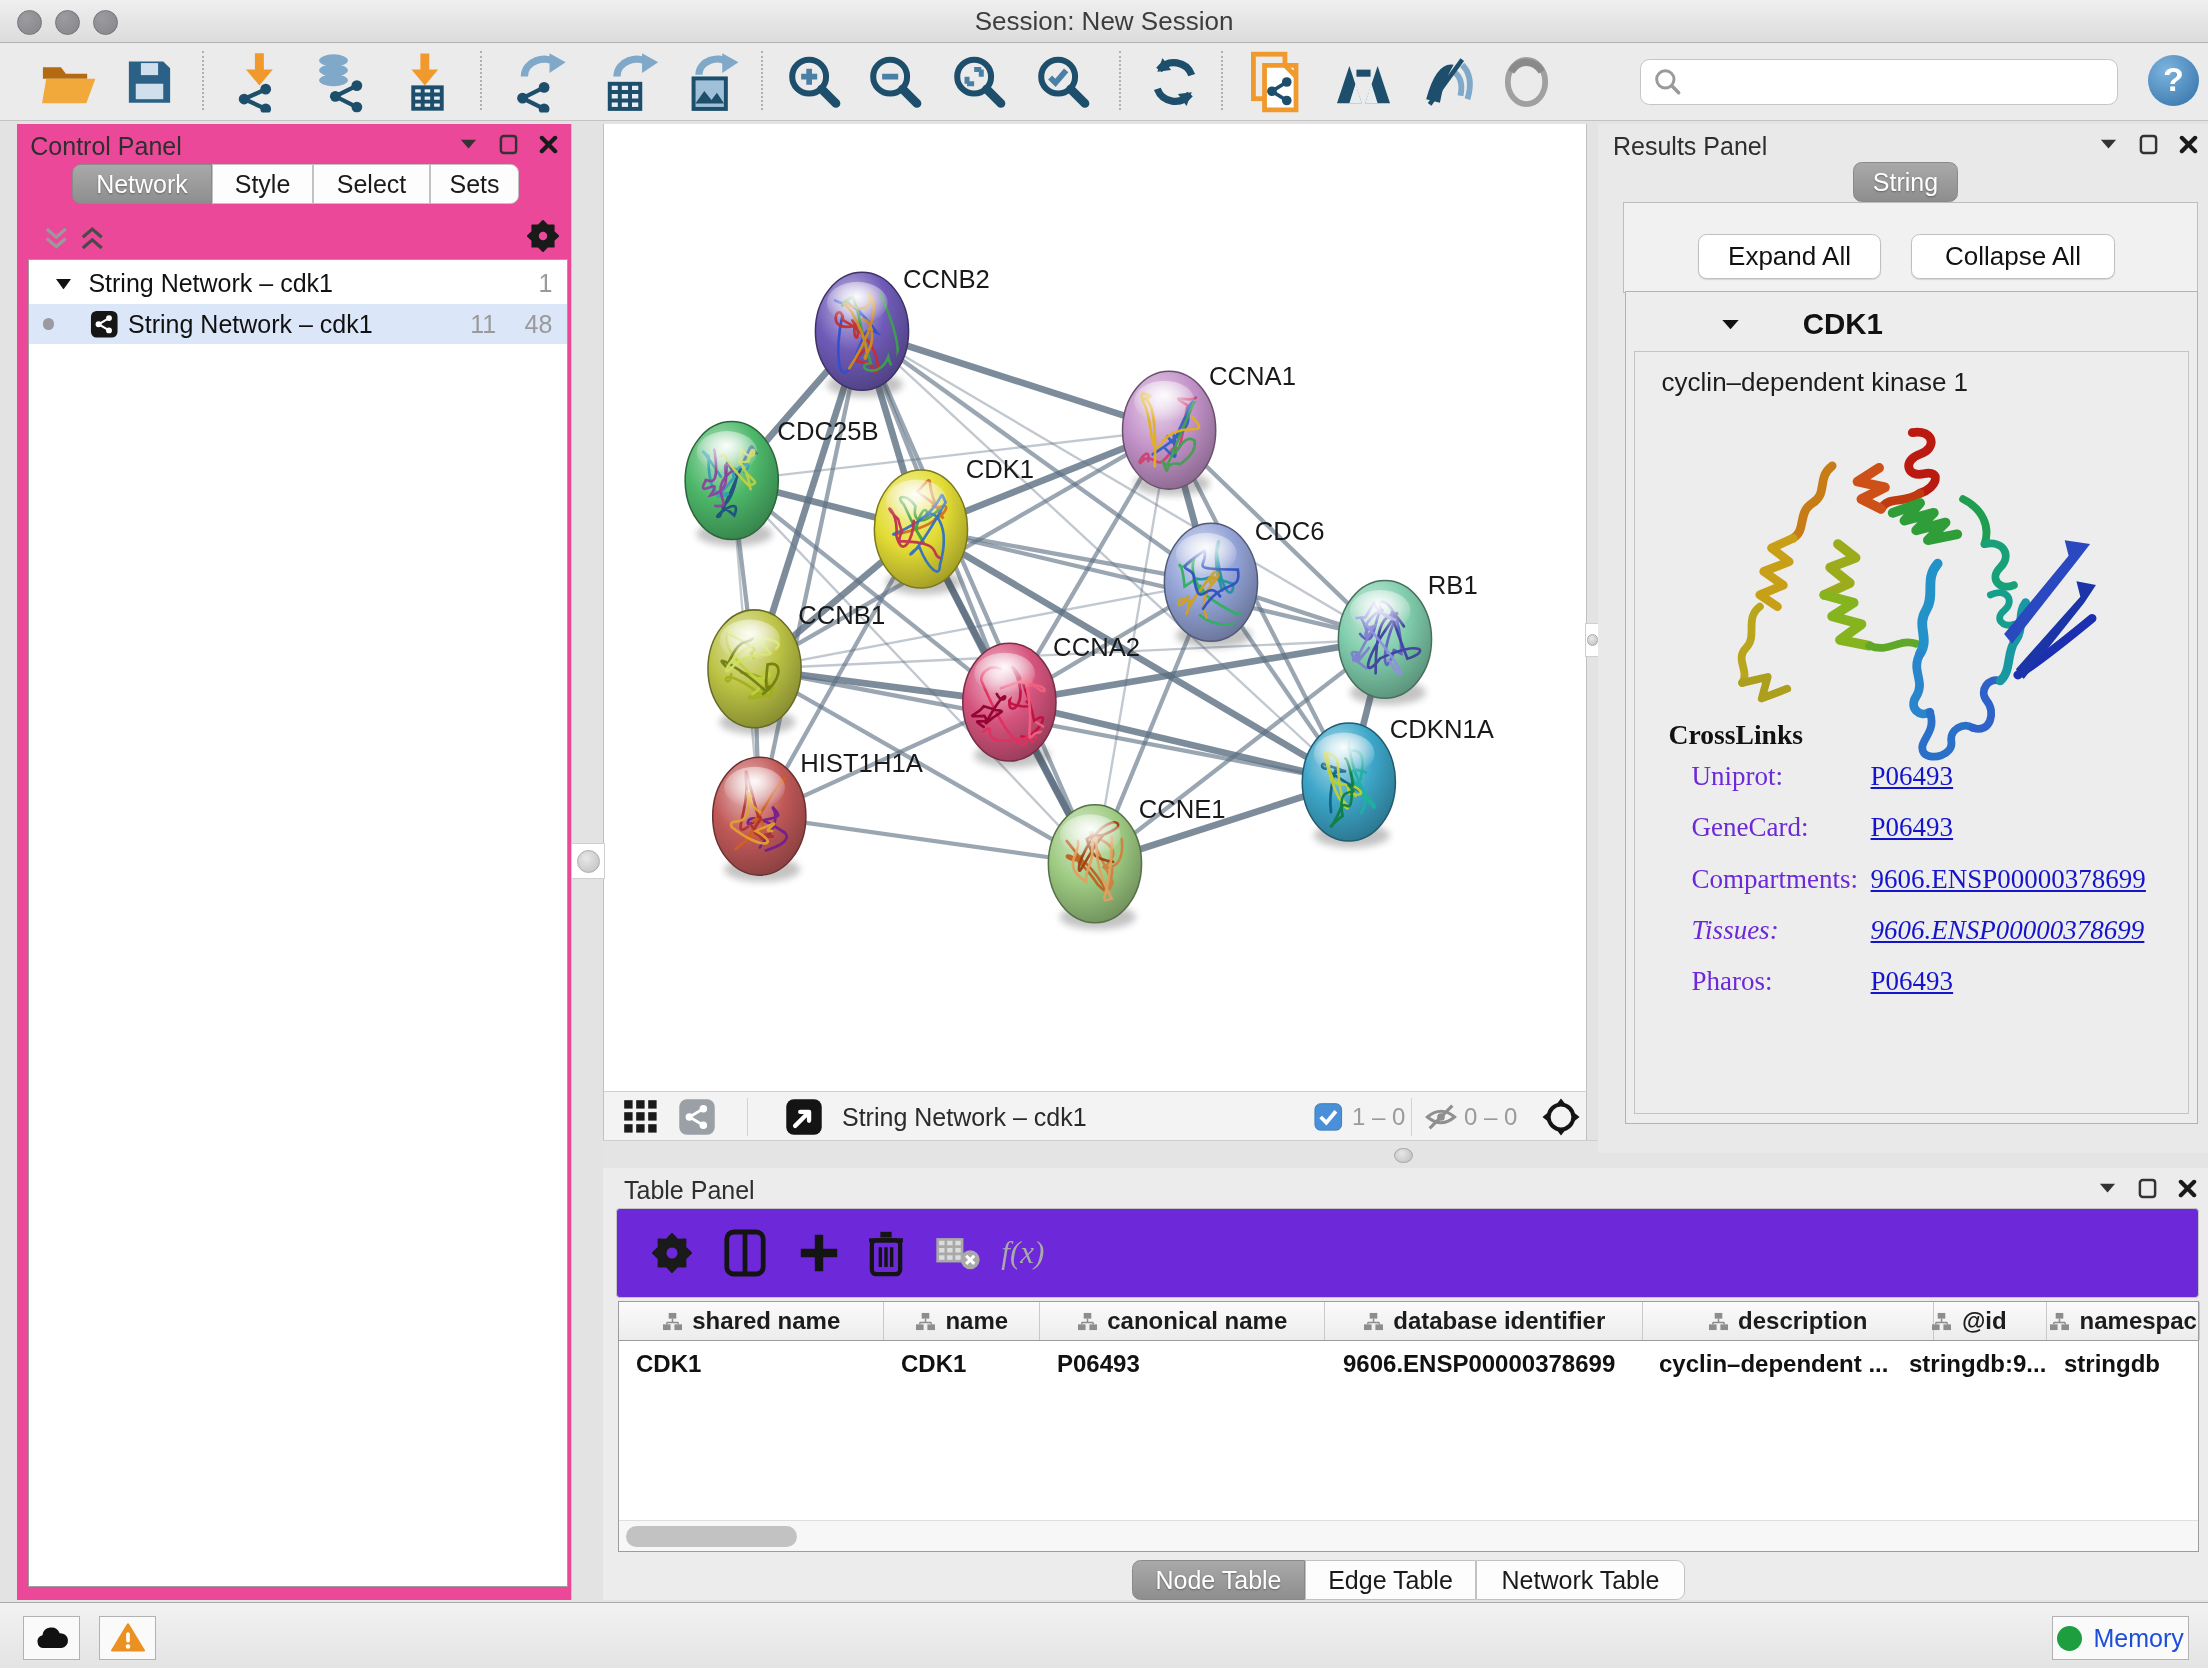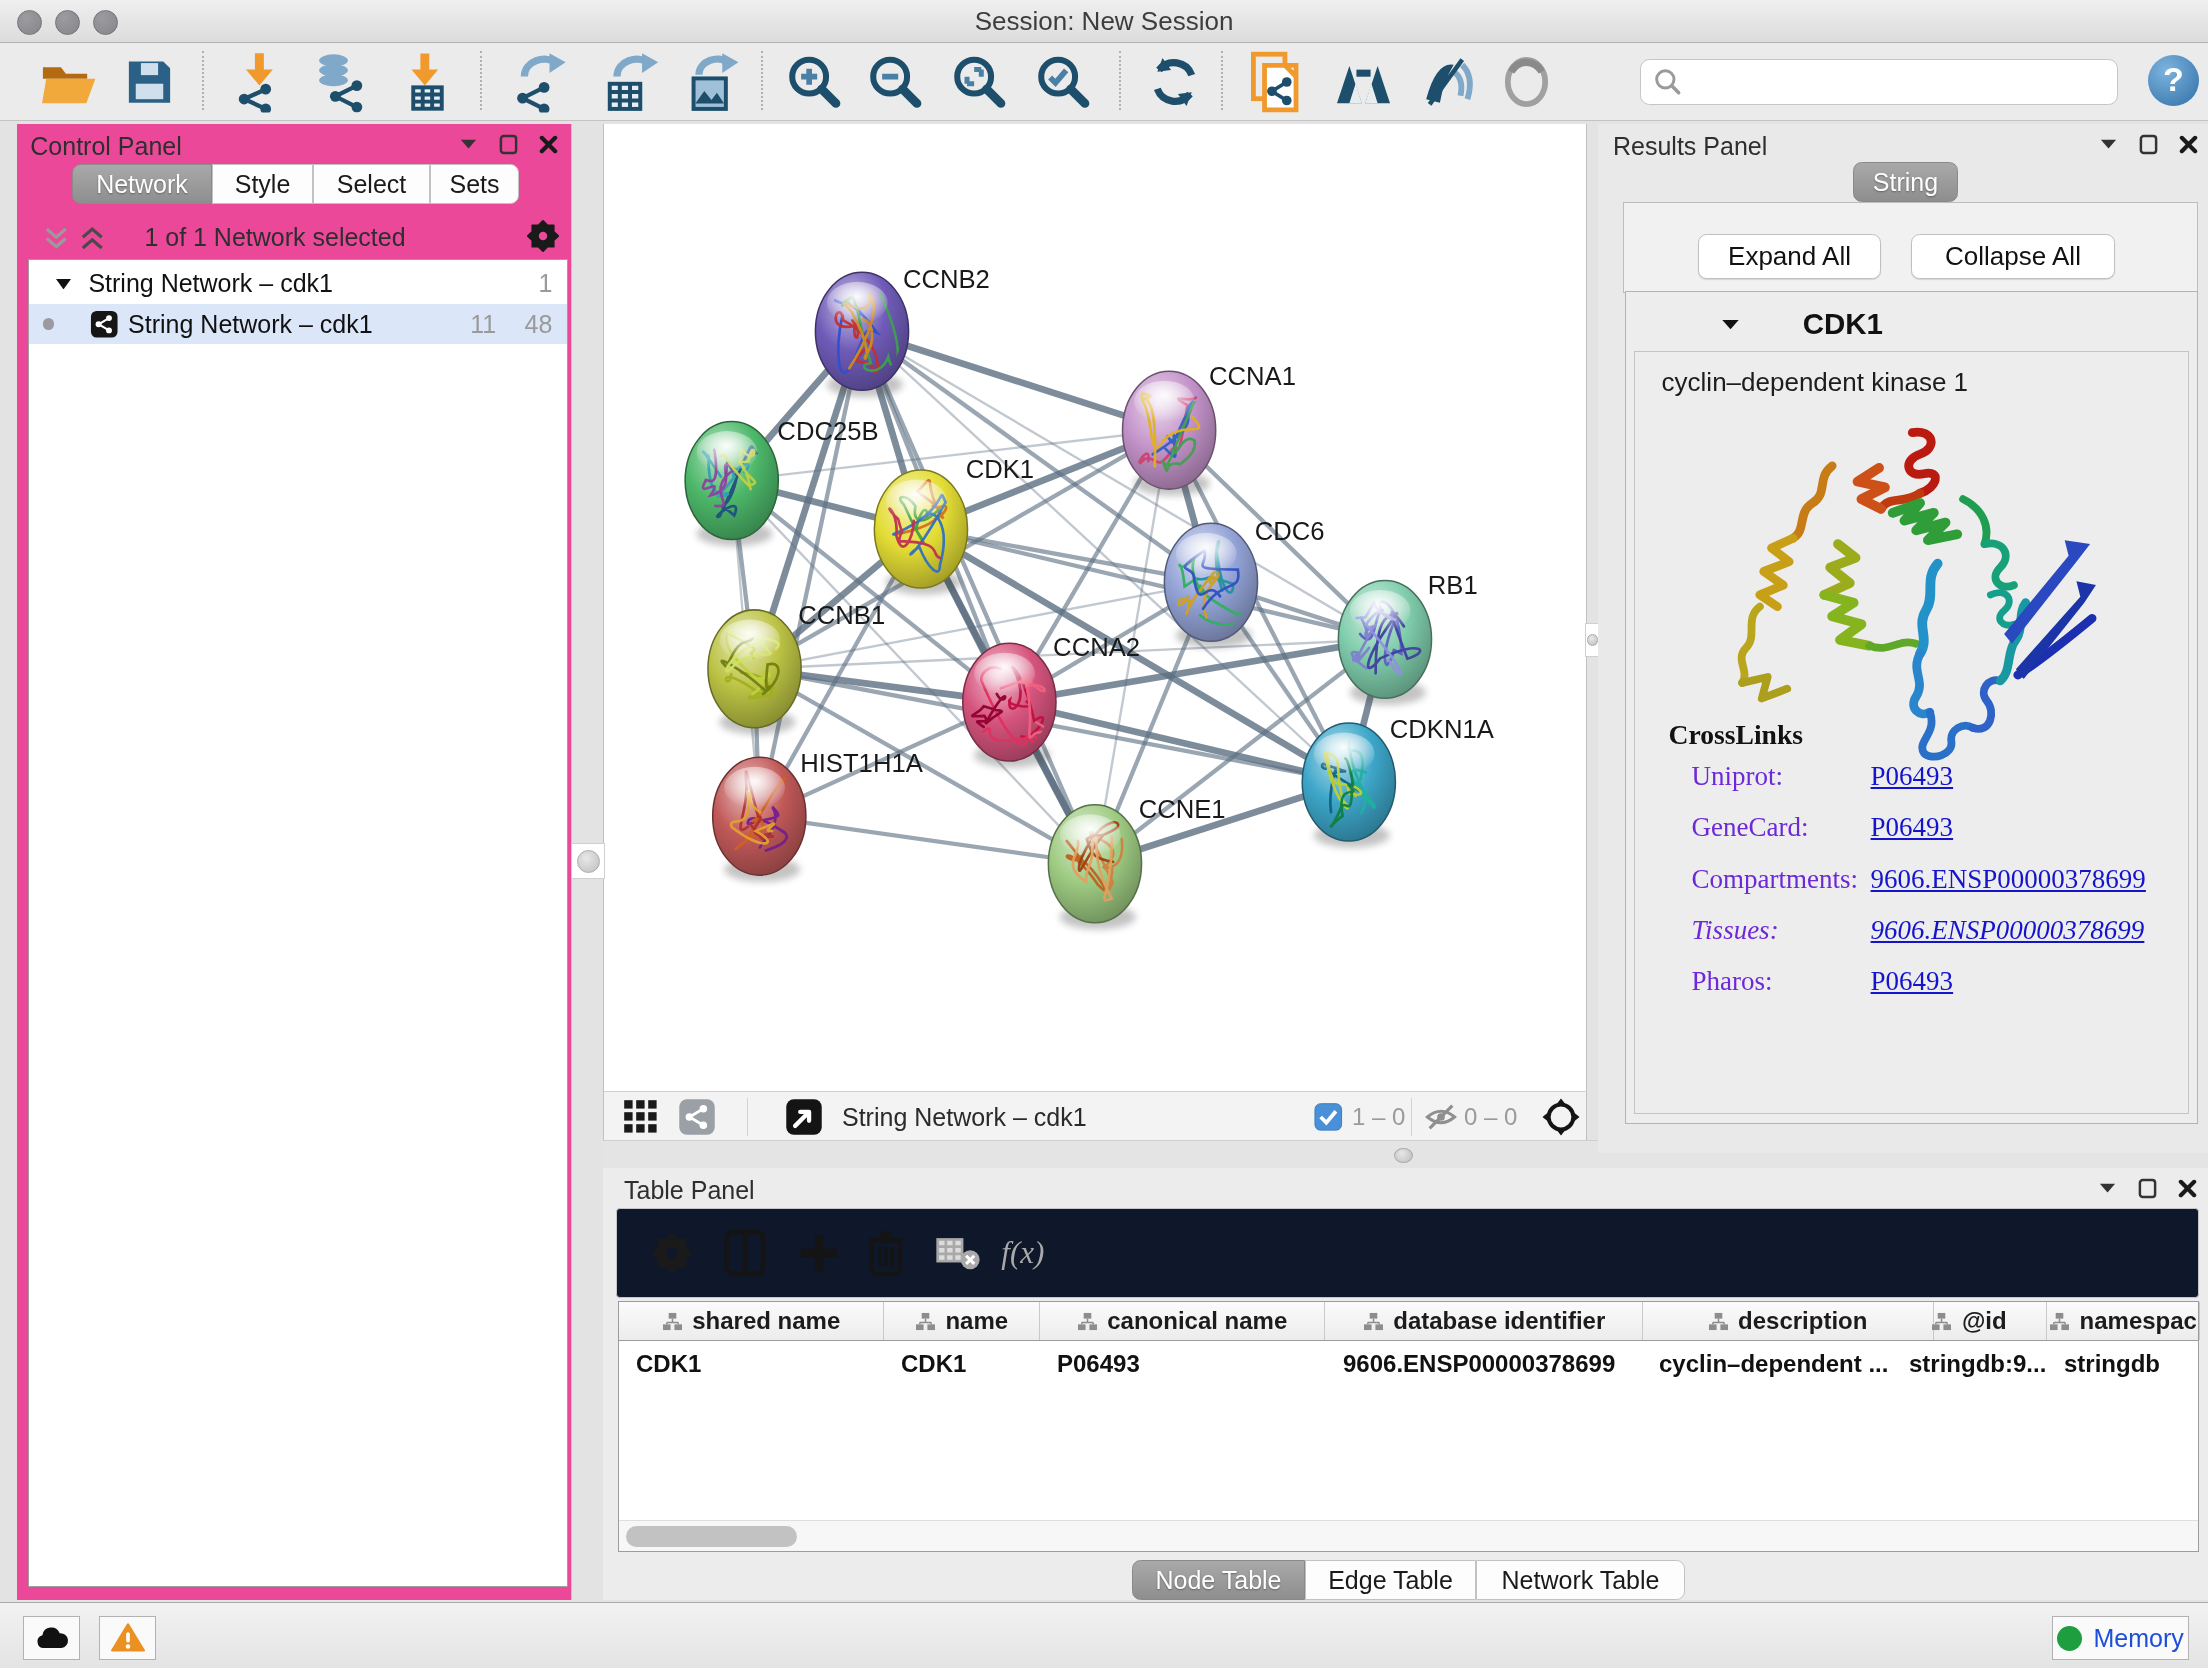--- a/index.html
+++ b/index.html
@@ -78,21 +78,21 @@
   #gene-symbol{position:absolute;left:171px;top:9.5px;font-size:29.5px;font-weight:bold;color:#111;}
   #gene-box{position:absolute;left:7.6px;top:59px;right:7.6px;bottom:9.5px;border:1px solid #c4c4c4;}
   #gene-desc{position:absolute;left:27px;top:15px;font-size:26px;color:#1d1d1d;}
   #crosslinks{position:absolute;left:0px;top:367px;width:555px;font-family:"Liberation Serif",serif;}
   #crosslinks-heading{position:absolute;left:34px;top:0px;font-size:27.6px;font-weight:bold;color:#111;}
   .xl-row{position:absolute;left:0;width:100%;height:51px;font-size:27px;}
   .xl-label{position:absolute;left:57px;color:#6d28d9;}
   .xl-link{position:absolute;left:236px;color:#1414cc;text-decoration:underline;}
   
   #table-panel{left:603px;top:1168px;width:1605px;height:432px;background:#ececec;}
-  #tbl-toolbar{position:absolute;left:13.3px;top:40px;width:1581px;height:88px;background:#0f172a;
+  #tbl-toolbar{position:absolute;left:13.3px;top:40px;width:1581px;height:88px;background:#6d28d9;
     border:1px solid #c6c6c6;border-radius:3.8px;}
   .tt-item{position:absolute;top:50%;transform:translateY(-50%);}
   #fx-label{font-family:"Liberation Serif",serif;font-style:italic;font-size:31px;color:#a9a9a9;}
   #tbl-frame{position:absolute;left:15px;top:133px;width:1581px;height:251px;background:#ffffff;
     border:1.9px solid #9c9c9c;box-sizing:border-box;font-weight:bold;}
   #tbl-header{position:absolute;left:0;top:0;width:100%;height:38px;
     background:linear-gradient(#fbfbfb,#ececec);border-bottom:1.9px solid #9c9c9c;}
   .th{position:absolute;top:0;height:38px;display:flex;align-items:center;justify-content:center;
     gap:9.5px;font-size:24px;color:#1c1c1c;border-right:1px solid #c9c9c9;box-sizing:border-box;
     overflow:hidden;white-space:nowrap;}
@@ -309,21 +309,20 @@
         <div class="tab" style="left: 296px; width: 117px; top: 40px;">Select</div>
         <div class="tab last" style="left: 413px; width: 89px; top: 40px;">Sets</div>
       </div>
     <div id="subheader">
       <svg width="28.5" height="27" viewBox="0 0 20 20" style="position:absolute;left:25px;top:9.5px">
         <path d="M3,3 l7,6 7,-6 M3,10 l7,6 7,-6" stroke="#9a9a9a" stroke-width="2.4" fill="none"></path>
         </svg>
       <svg width="28.5" height="27" viewBox="0 0 20 20" style="position:absolute;left:61px;top:9.5px">
         <path d="M3,9 l7,-6 7,6 M3,17 l7,-6 7,6" stroke="#4a4a4a" stroke-width="2.4" fill="none"></path>
         </svg>
-      <div id="selection-text">1 of 1 Network selected</div>
       <div class="gear-slot" style="position:absolute;right:11.4px;top:3.8px">
           <svg width="34" height="34" viewBox="0 0 36 36">
             <path d="M18.0,2.0 L22.7,6.8 L29.3,6.7 L29.2,13.3 L34.0,18.0 L29.2,22.7 L29.3,29.3 L22.7,29.2 L18.0,34.0 L13.3,29.2 L6.7,29.3 L6.8,22.7 L2.0,18.0 L6.8,13.3 L6.7,6.7 L13.3,6.8 Z M23.44,18 A5.44,5.44 0 1 0 12.559999999999999,18 A5.44,5.44 0 1 0 23.44,18 Z" fill="#1a1a1a" fill-rule="evenodd" stroke-linejoin="round" stroke="#1a1a1a" stroke-width="2"></path>
           </svg>
         </div>
     </div>
     <div id="ctrl-tree">
       <div class="tree-row" style="top:3.8px">
         <svg width="15" height="10.5" viewBox="0 0 16 11" style="margin-left:27px">
             <path d="M0,0 L16,0 L8,11 Z" fill="#111"></path>

